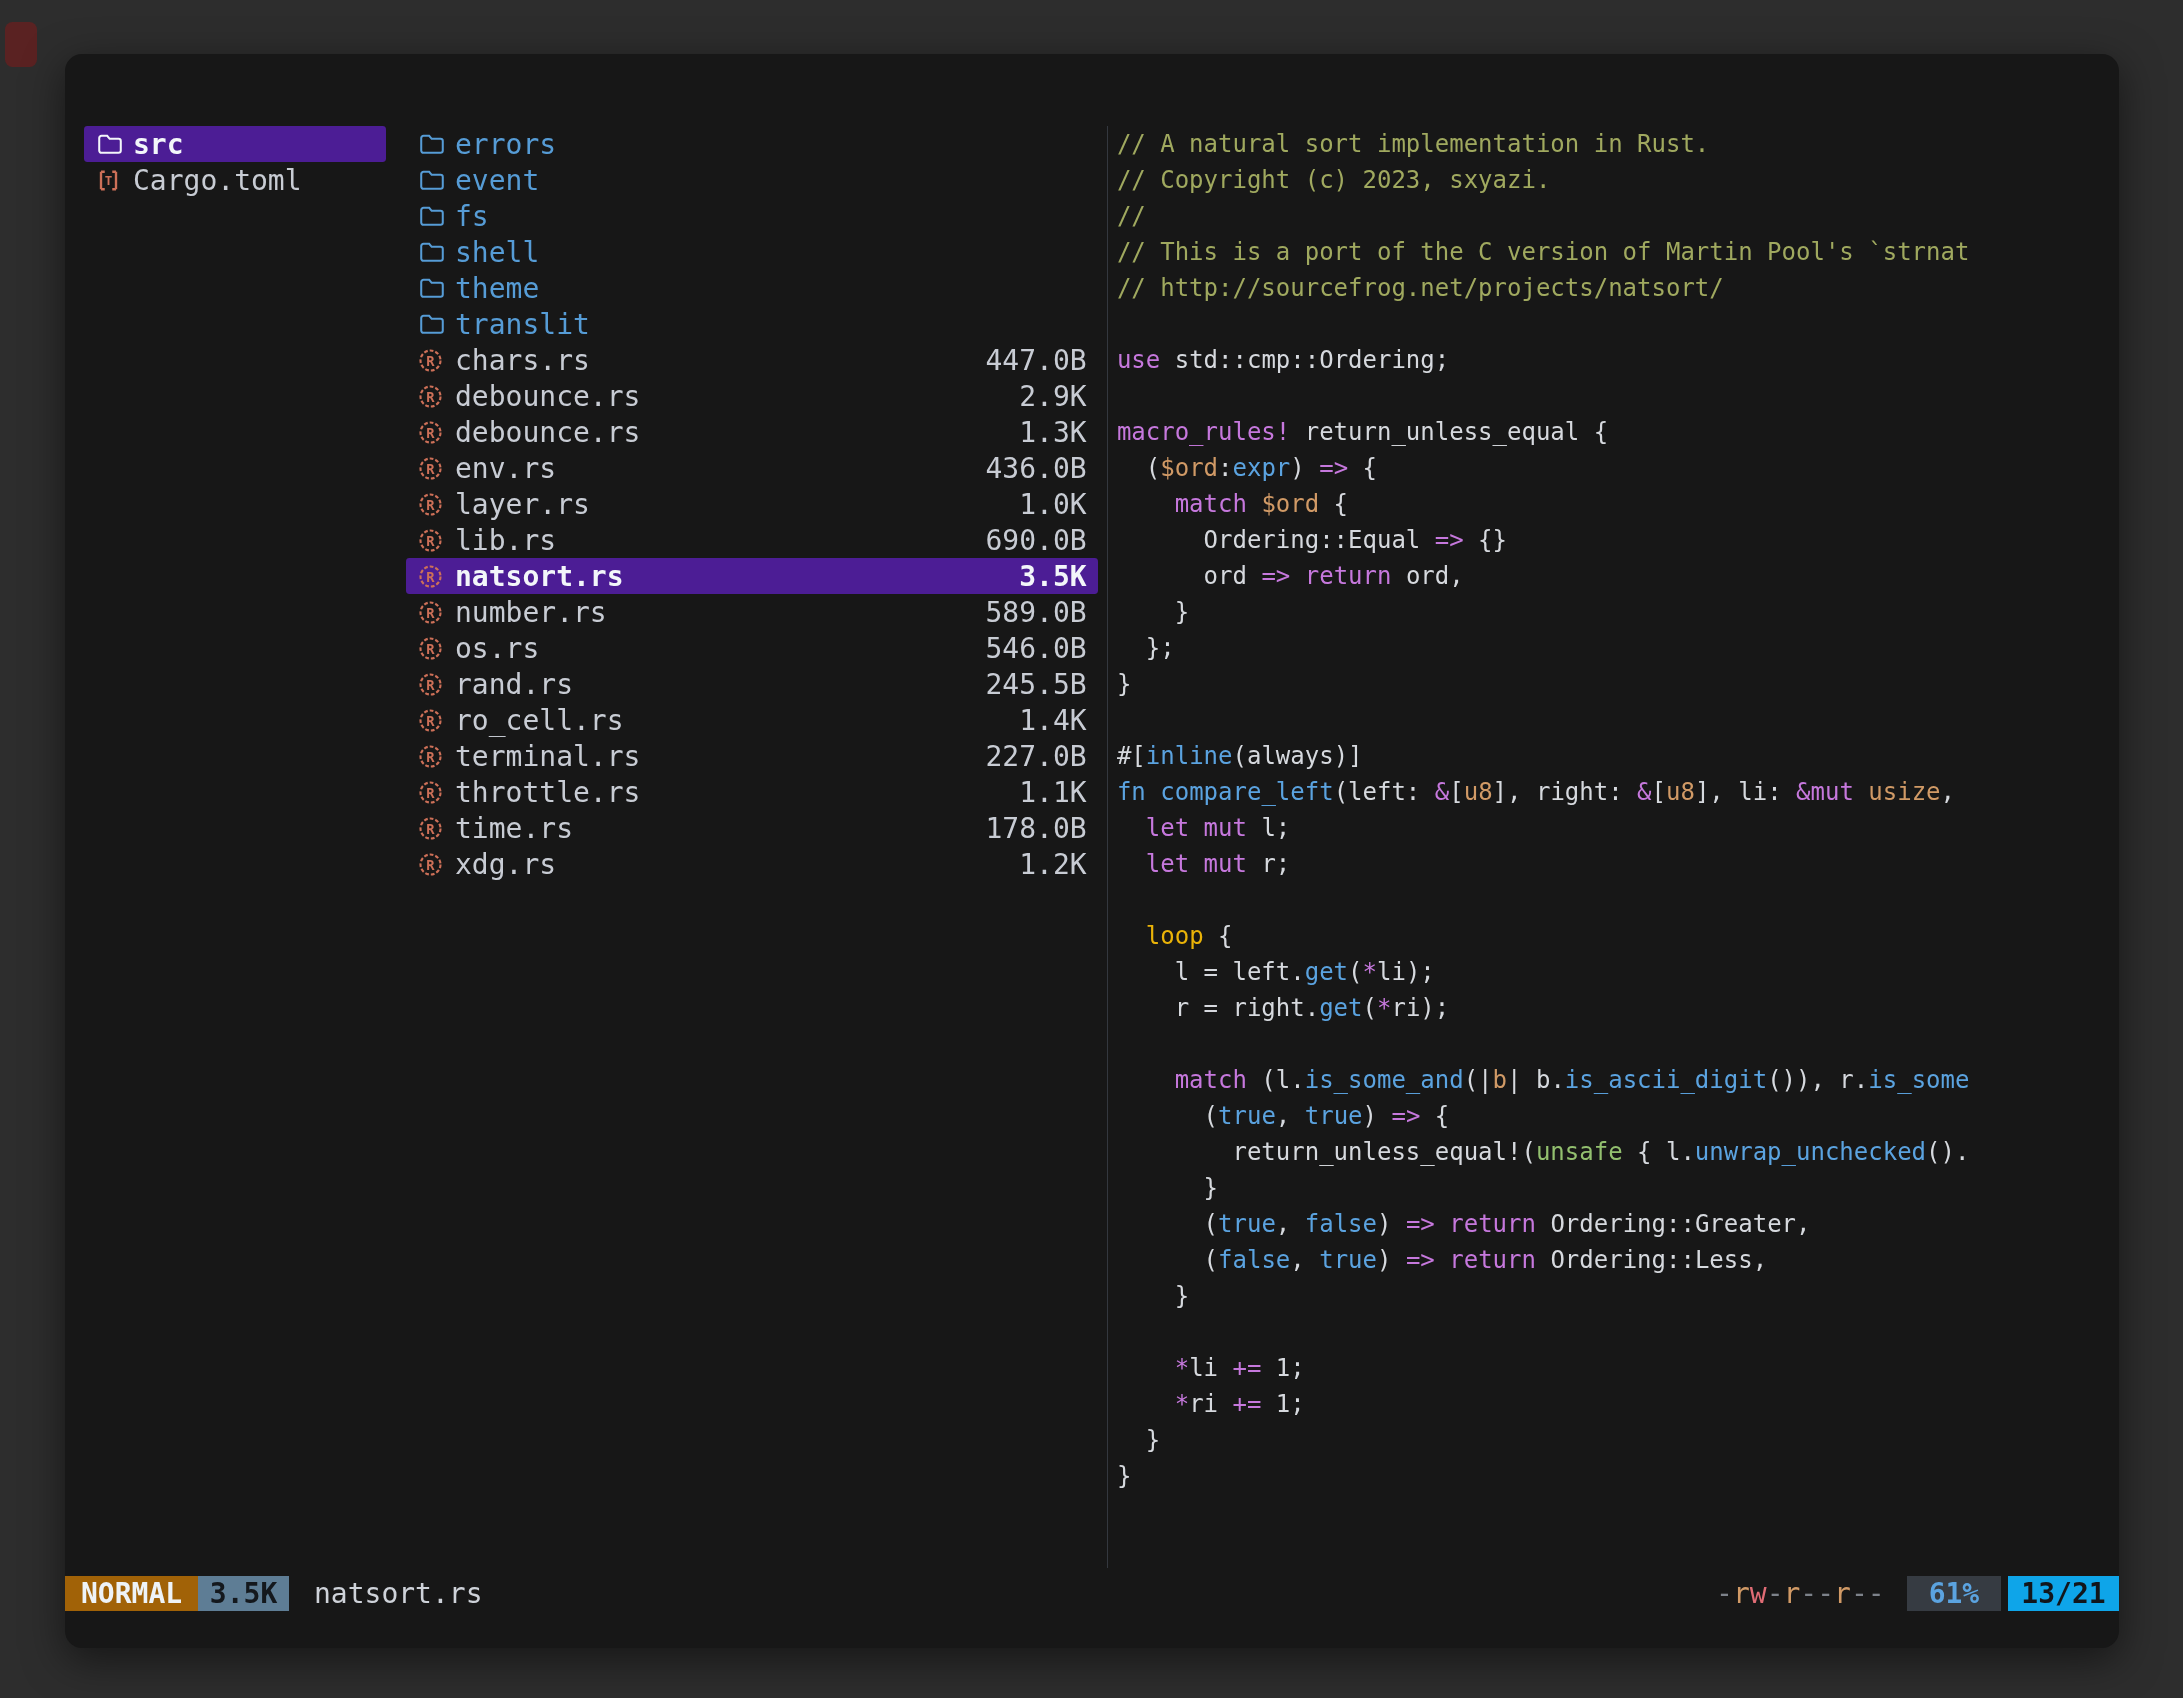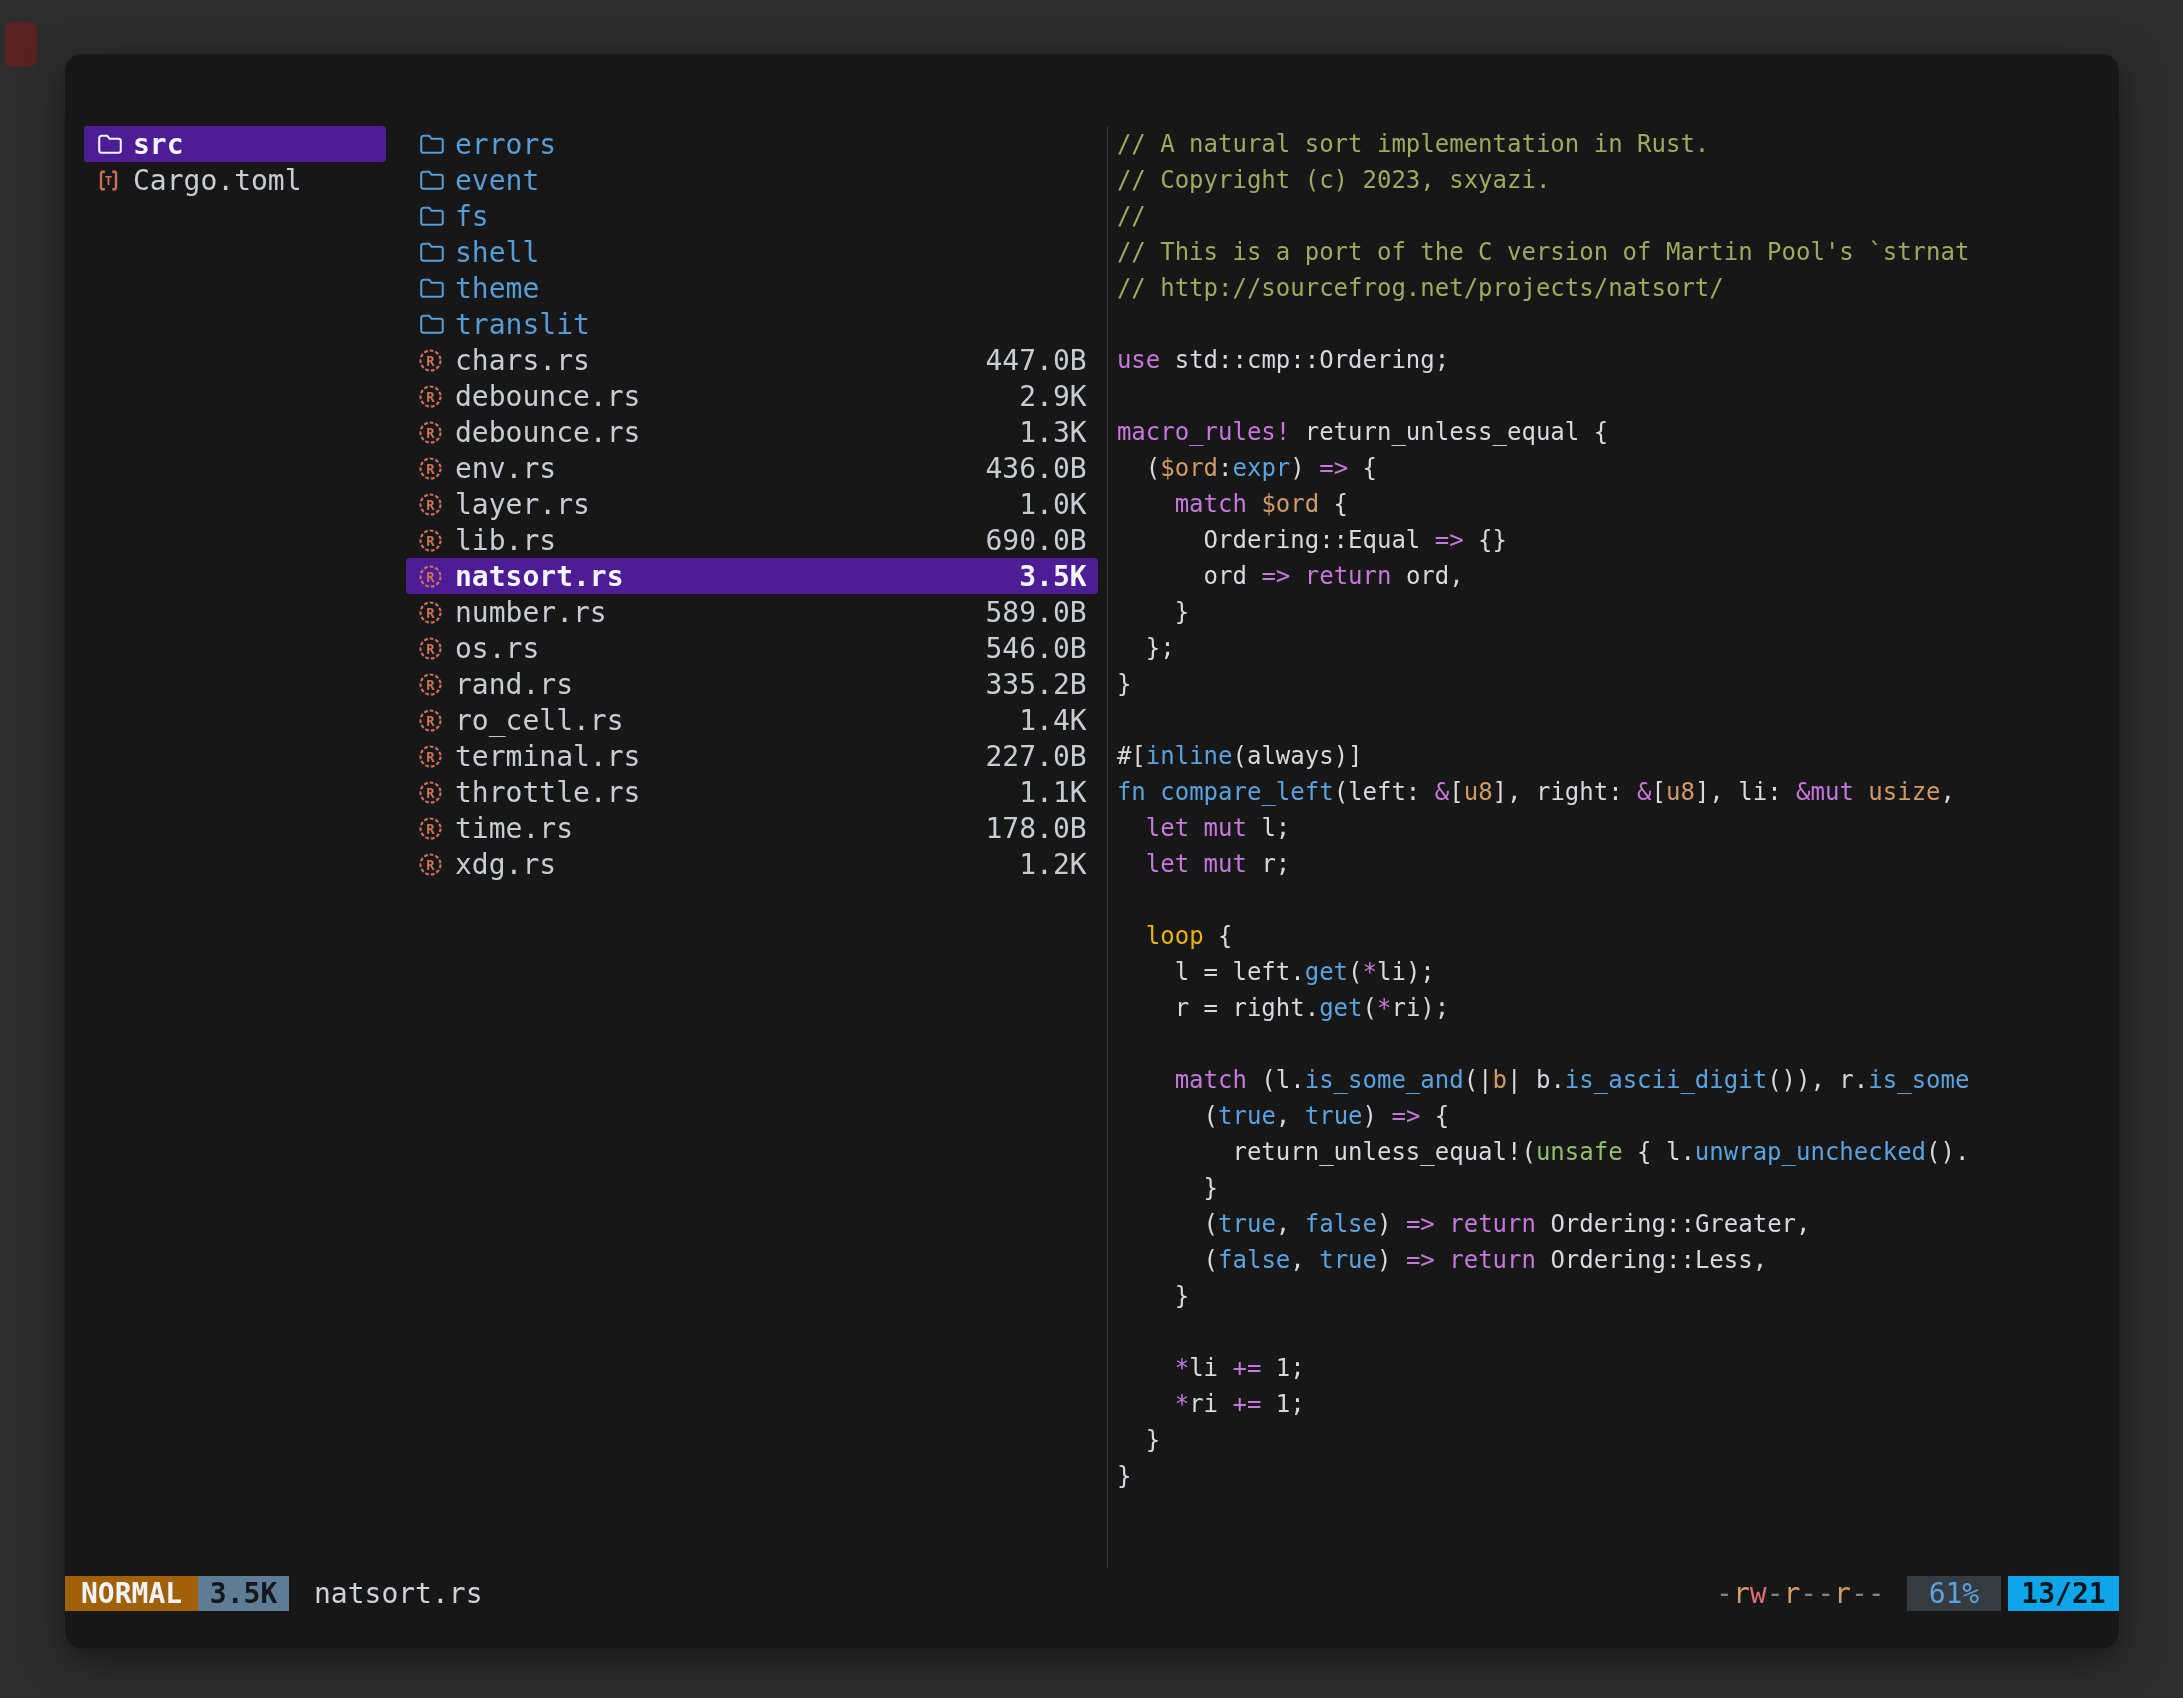--- a/index.html
+++ b/index.html
@@ -62,21 +62,21 @@
   }
   .badge { display:flex; align-items:center; }
   .badge-mode     { background:#a16207; color:#eef3f7; font-weight:bold; padding:0 16px; }
   .badge-size     { background:#5e7d95; color:#14181d; font-weight:bold; padding:0 11.7px; }
   .sb-filename    { display:flex; align-items:center; margin-left:25px; color:#ced2d9; }
   .sb-spacer      { flex:1; }
   .sb-perms       { display:flex; align-items:center; white-space:pre; }
   .perm-dim { color:#7d828a; }
   .perm-r   { color:#d19a66; }
   .perm-w   { color:#e06c75; }
-  .badge-percent  { background:#363b42; color:#5ba3e0; font-weight:normal; padding:0 22px; margin-left:22px; }
+  .badge-percent  { background:#363b42; color:#5ba3e0; font-weight:bold; padding:0 22px; margin-left:22px; }
   .badge-position { background:#0ea5e9; color:#12161b; font-weight:bold; padding:0 13.4px; margin-left:6.7px; }
 </style>
 </head>
 <body>
 
 <div class="desktop">
   <div class="bg-fragment"></div>
 
   <div class="window">
 
@@ -141,21 +141,21 @@
                 <circle cx="10" cy="10" r="8" fill="none" stroke="currentColor" stroke-width="1.7" stroke-dasharray="3 1.6"></circle>
                 <text x="10" y="14" text-anchor="middle" font-size="11" font-weight="bold" fill="currentColor" font-family="DejaVu Sans Mono, monospace">R</text>
               </svg></span><span class="label">number.rs</span><span class="size">589.0B</span></div>
           <div class="row type-rust"><span class="icon icon-rust"><svg viewBox="0 0 20 20" width="25" height="25" style="font-size:33px">
                 <circle cx="10" cy="10" r="8" fill="none" stroke="currentColor" stroke-width="1.7" stroke-dasharray="3 1.6"></circle>
                 <text x="10" y="14" text-anchor="middle" font-size="11" font-weight="bold" fill="currentColor" font-family="DejaVu Sans Mono, monospace">R</text>
               </svg></span><span class="label">os.rs</span><span class="size">546.0B</span></div>
           <div class="row type-rust"><span class="icon icon-rust"><svg viewBox="0 0 20 20" width="25" height="25" style="font-size:33px">
                 <circle cx="10" cy="10" r="8" fill="none" stroke="currentColor" stroke-width="1.7" stroke-dasharray="3 1.6"></circle>
                 <text x="10" y="14" text-anchor="middle" font-size="11" font-weight="bold" fill="currentColor" font-family="DejaVu Sans Mono, monospace">R</text>
-              </svg></span><span class="label">rand.rs</span><span class="size">335.2B</span></div>
+              </svg></span><span class="label">rand.rs</span><span class="size">245.5B</span></div>
           <div class="row type-rust"><span class="icon icon-rust"><svg viewBox="0 0 20 20" width="25" height="25" style="font-size:33px">
                 <circle cx="10" cy="10" r="8" fill="none" stroke="currentColor" stroke-width="1.7" stroke-dasharray="3 1.6"></circle>
                 <text x="10" y="14" text-anchor="middle" font-size="11" font-weight="bold" fill="currentColor" font-family="DejaVu Sans Mono, monospace">R</text>
               </svg></span><span class="label">ro_cell.rs</span><span class="size">1.4K</span></div>
           <div class="row type-rust"><span class="icon icon-rust"><svg viewBox="0 0 20 20" width="25" height="25" style="font-size:33px">
                 <circle cx="10" cy="10" r="8" fill="none" stroke="currentColor" stroke-width="1.7" stroke-dasharray="3 1.6"></circle>
                 <text x="10" y="14" text-anchor="middle" font-size="11" font-weight="bold" fill="currentColor" font-family="DejaVu Sans Mono, monospace">R</text>
               </svg></span><span class="label">terminal.rs</span><span class="size">227.0B</span></div>
           <div class="row type-rust"><span class="icon icon-rust"><svg viewBox="0 0 20 20" width="25" height="25" style="font-size:33px">
                 <circle cx="10" cy="10" r="8" fill="none" stroke="currentColor" stroke-width="1.7" stroke-dasharray="3 1.6"></circle>

